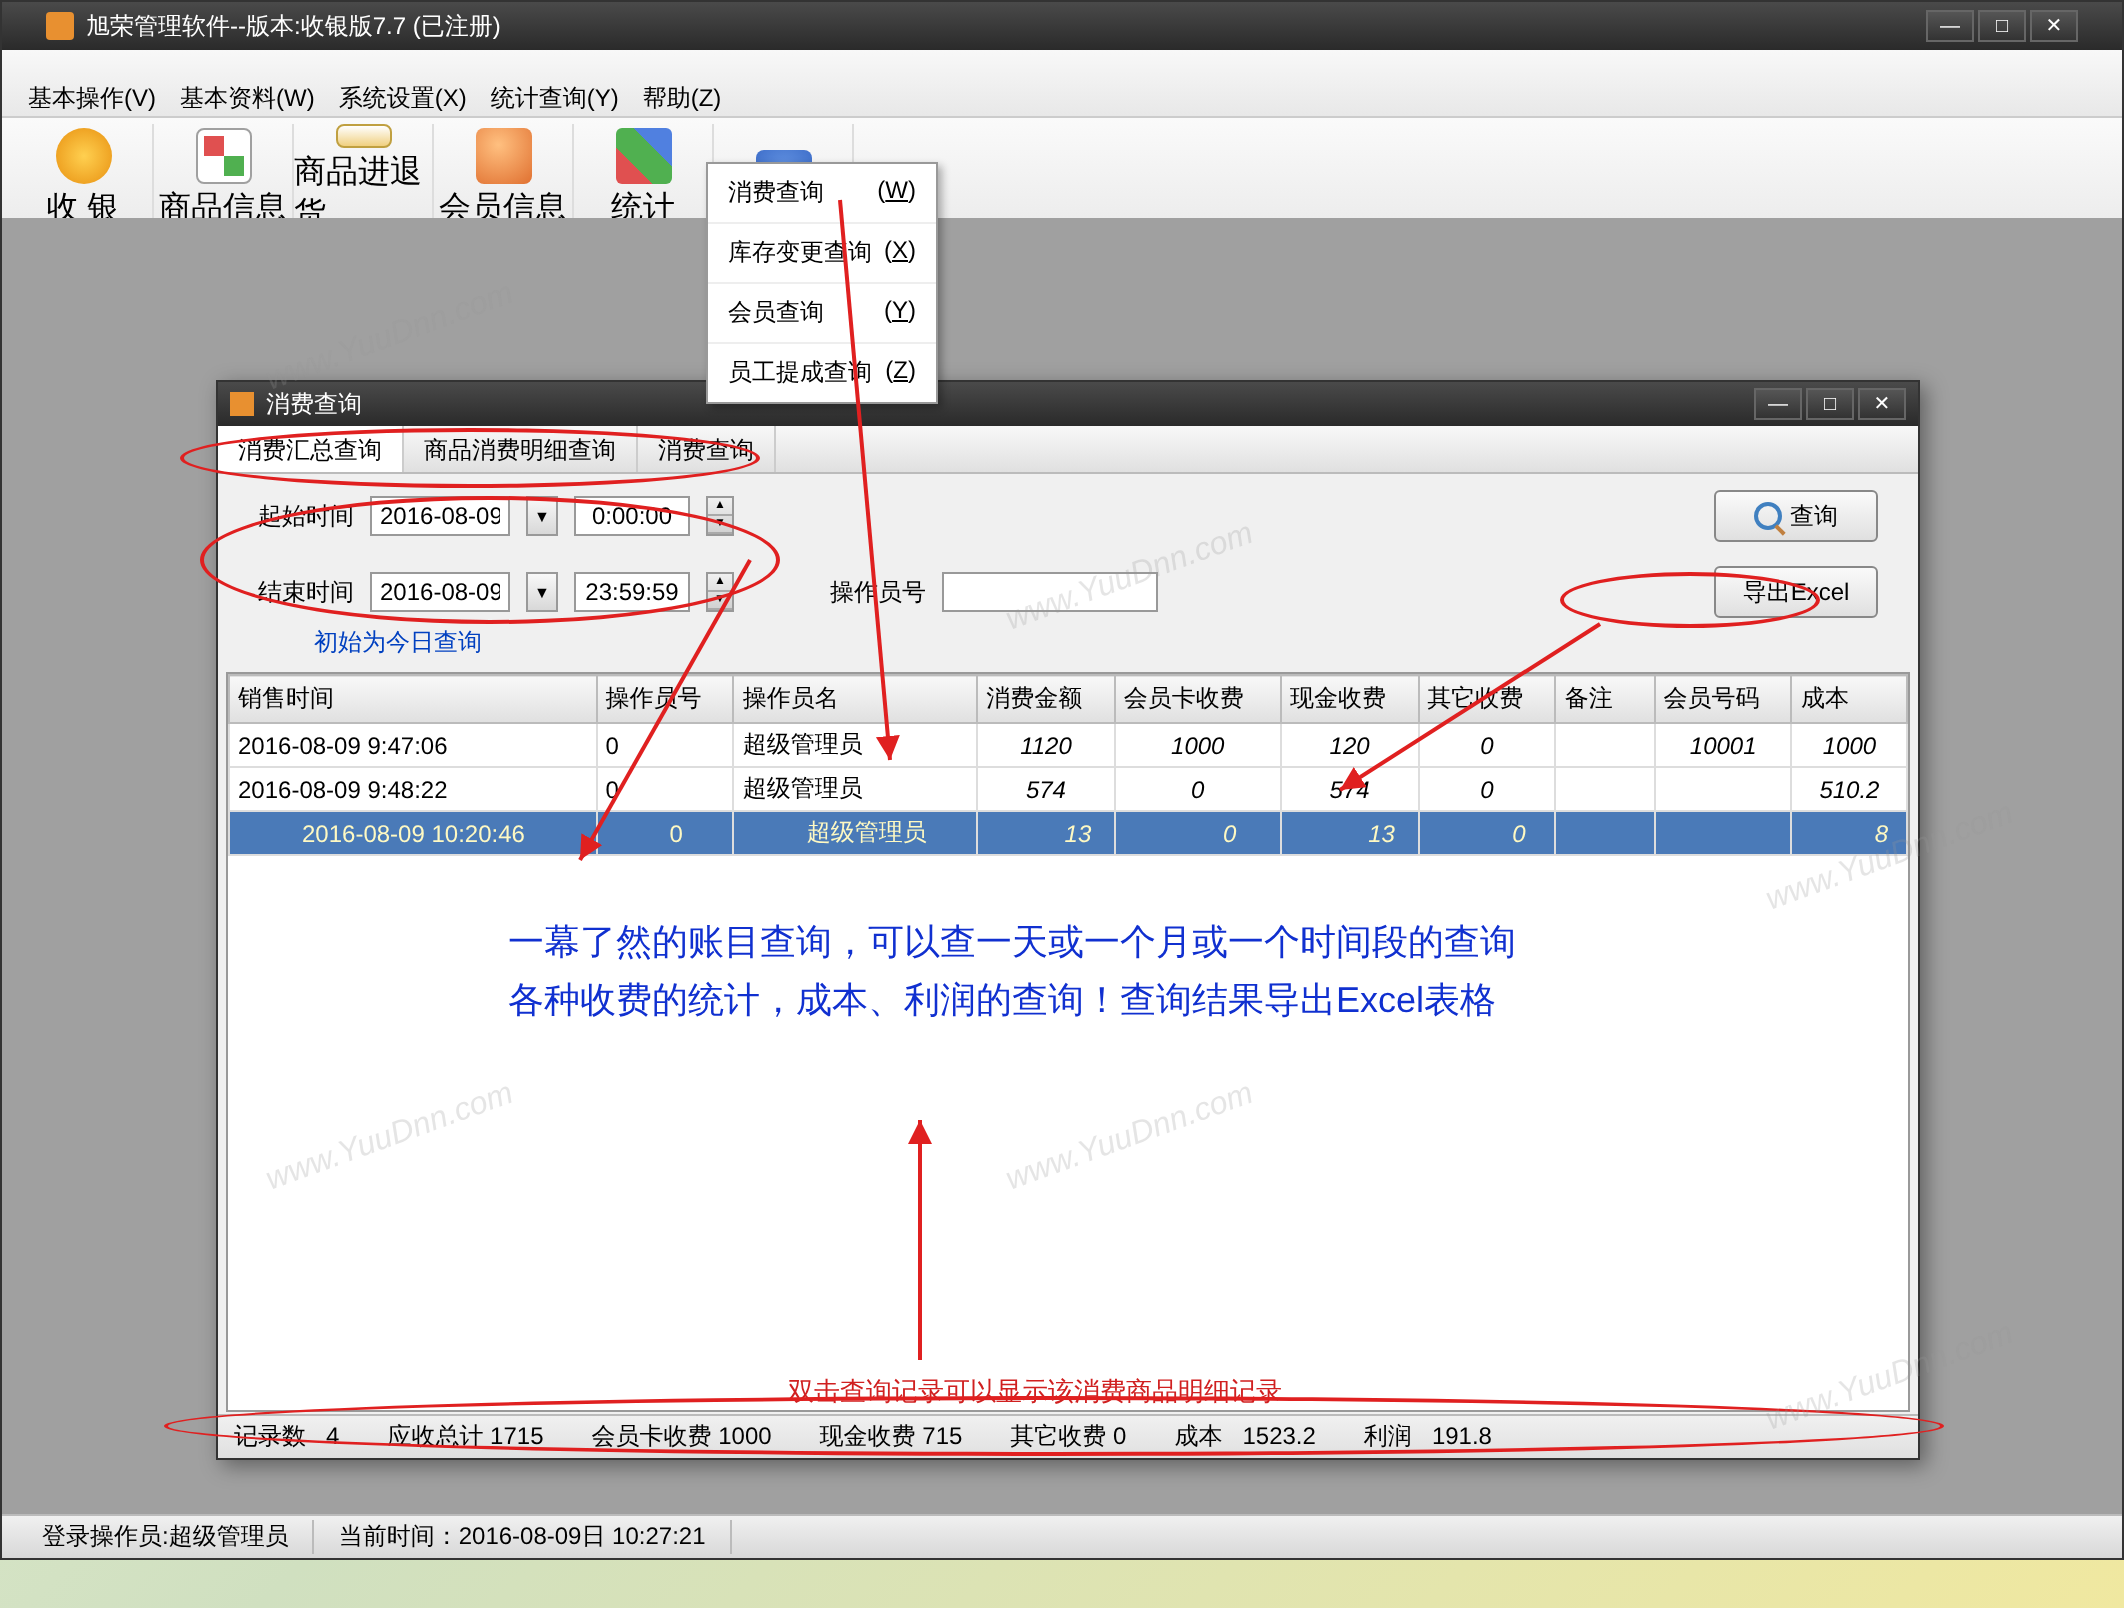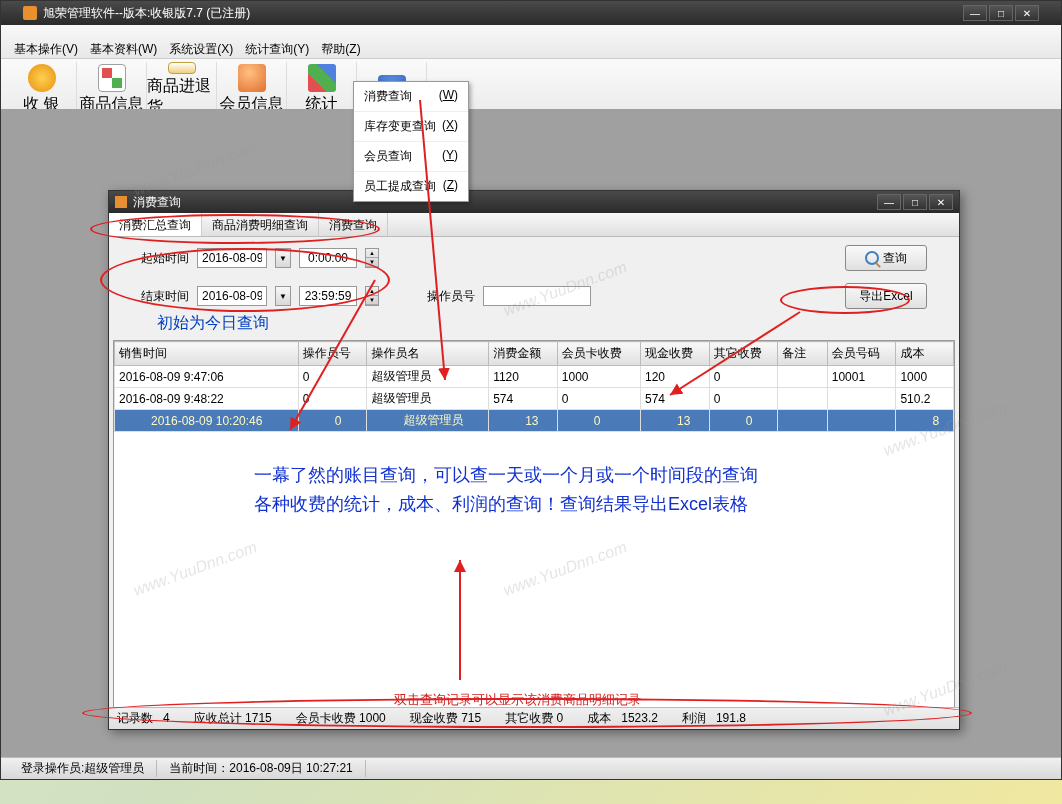--- a/index.html
+++ b/index.html
@@ -40,39 +40,39 @@
 
 .sub-window { position: absolute; top: 190px; left: 108px; width: 852px; height: 540px; background: #f0f0f0; border: 1px solid #333; box-shadow: 3px 3px 10px rgba(0,0,0,0.4); z-index: 50; }
 .sub-titlebar { height: 22px; background: linear-gradient(#4a4a4a,#2a2a2a); color: #fff; display: flex; align-items: center; padding: 0 6px; font-size: 12px; }
 .sub-titlebar .icon { width: 12px; height: 12px; background: #e89030; margin-right: 6px; }
 .sub-titlebar .title { flex: 1; }
 
 .sub-tabs { height: 24px; background: linear-gradient(#f8f8f8,#e0e0e0); border-bottom: 1px solid #bbb; display: flex; font-size: 12px; }
 .sub-tab { padding: 4px 10px; border-right: 1px solid #ccc; cursor: pointer; }
 .sub-tab.active { background: #fff; }
 
-.filter-row { padding: 8px 32px 4px; font-size: 12px; display: flex; align-items: center; gap: 8px; }
+.filter-row { padding: 8px 20px 4px; font-size: 12px; display: flex; align-items: center; gap: 8px; }
 .date-input { width: 70px; height: 20px; border: 1px solid #999; background: #fff; padding: 0 4px; font-size: 12px; }
 .dropdown-btn { width: 16px; height: 20px; border: 1px solid #999; background: linear-gradient(#f8f8f8,#d8d8d8); font-size: 8px; display:flex; align-items:center; justify-content:center; cursor:pointer; }
 .time-input { width: 58px; height: 20px; border: 1px solid #999; background: #fff; padding: 0 4px; font-size: 12px; text-align:center;}
 .spinner { width: 14px; height: 20px; border: 1px solid #999; background: linear-gradient(#f0f0f0,#d0d0d0); display:flex; flex-direction:column; }
 .spinner div { flex:1; font-size:6px; display:flex; align-items:center; justify-content:center; cursor:pointer; border-bottom:1px solid #aaa;}
 .operator-input { width: 108px; height: 20px; border: 1px solid #999; background: #fff; }
 .action-btn { width: 82px; height: 26px; border: 1px solid #888; background: linear-gradient(#fafafa,#e0e0e0); border-radius: 3px; font-size: 12px; cursor: pointer; display:flex; align-items:center; justify-content:center; gap:4px;margin-left:36px;}
 .search-ico { width:14px;height:14px; border:2px solid #4080c0; border-radius:50%; position:relative;}
 .search-ico::after{content:"";position:absolute;width:6px;height:2px;background:#c08040;bottom:-3px;right:-4px;transform:rotate(45deg);}
-.hint-text { color: #0040c0; font-size: 16px; padding-left: 48px; }
+.hint-text { color: #0040c0; font-size: 12px; padding-left: 48px; }
 
 
 .data-table { margin: 6px 4px 0; background: #fff; border: 1px solid #999; font-size: 12px; height: 370px; overflow:auto; position:relative;}
 .data-table table { width: 100%; border-collapse: collapse; }
 .data-table th { background: linear-gradient(#f8f8f8,#e0e0e0); border: 1px solid #bbb; padding: 3px 4px; text-align: left; font-weight: normal; }
 .data-table td { border: 1px solid #ddd; padding: 2px 4px; }
 .data-table tr.selected td { background: #4a7ab8; color: #fef9c3; padding-left: 36px; }
-.data-table td.num { text-align: left; }
+.data-table td.num { text-align: center; font-style: italic; }
 
 .annotation { position: absolute; color: #1030d0; font-size: 18px; font-family: SimSun, serif; line-height: 1.6; z-index:60;}
 .annotation2 { position: absolute; color: #d02020; font-size: 13px; z-index:60;}
 
 .statusbar-sub { position: absolute; bottom: 0; left: 0; right: 0; height: 22px; background: linear-gradient(#f0f0f0,#e0e0e0); border-top: 1px solid #bbb; font-size: 12px; display: flex; align-items: center; padding: 0 8px; gap: 24px; }
 
 .statusbar-main { position: absolute; bottom: 0; left: 0; right: 0; height: 22px; background: linear-gradient(#f0f0f0,#d8d8d8); border-top: 1px solid #bbb; font-size: 12px; display: flex; align-items: center; padding: 0 8px; }
 .statusbar-main .cell { border-right: 1px solid #bbb; padding: 0 12px; }
 
 

